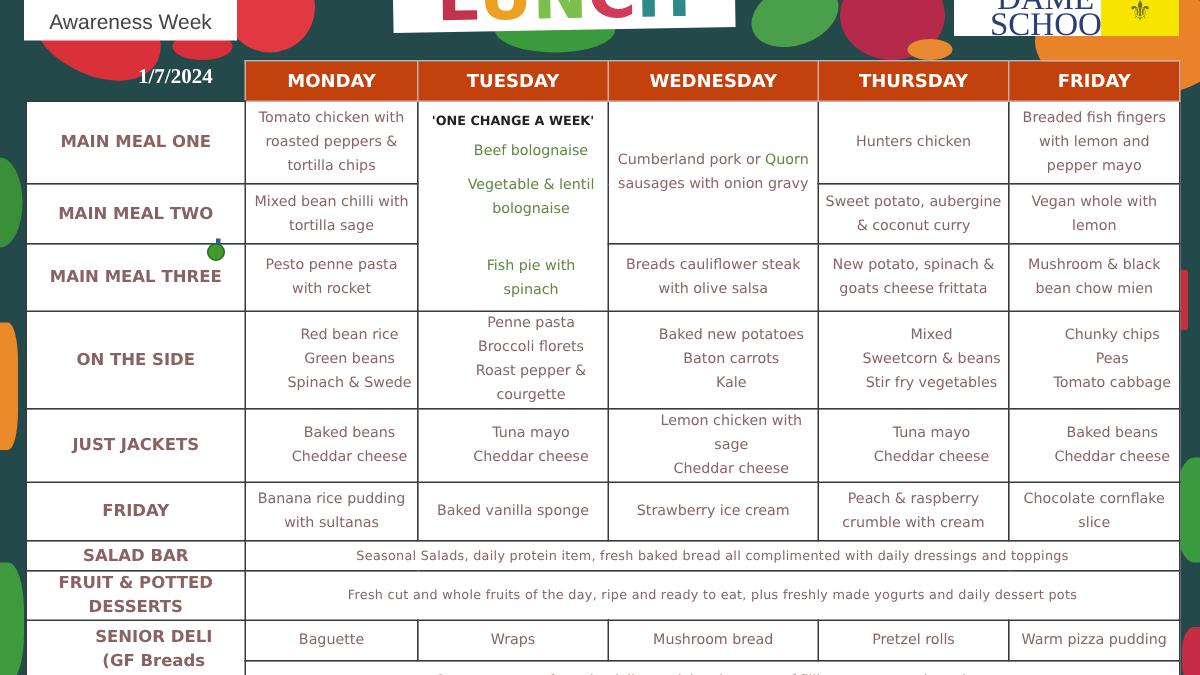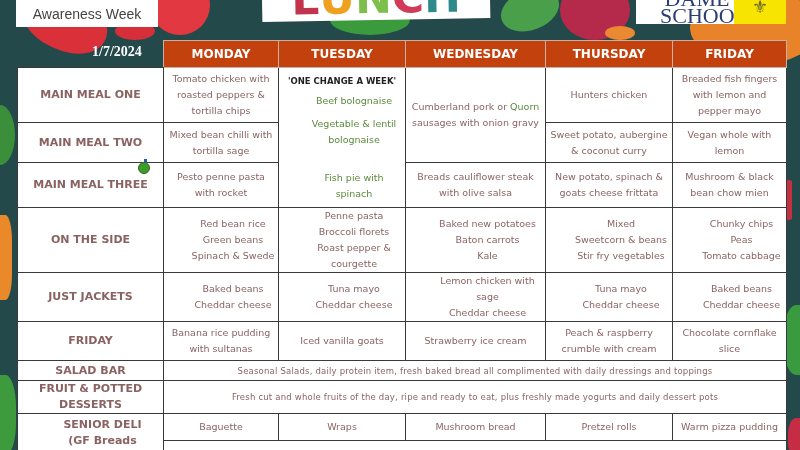--- a/index.html
+++ b/index.html
@@ -221,21 +221,21 @@
     </td>
     <td>
       <span class="line">Baked beans</span>
       <span class="line">Cheddar cheese</span>
     </td>
   </tr>
 
   <tr style="height:39px">
     <td class="label">FRIDAY</td>
     <td>Banana rice pudding with sultanas</td>
-    <td>Iced vanilla goats</td>
+    <td>Baked vanilla sponge</td>
     <td>Strawberry ice cream</td>
     <td class="veg">Peach &amp; raspberry crumble with cream</td>
     <td>Chocolate cornflake slice</td>
   </tr>
 
   <tr style="height:20px">
     <td class="label">SALAD BAR</td>
     <td colspan="5" class="wide">Seasonal Salads, daily protein item, fresh baked bread all complimented with daily dressings and toppings</td>
   </tr>
 

